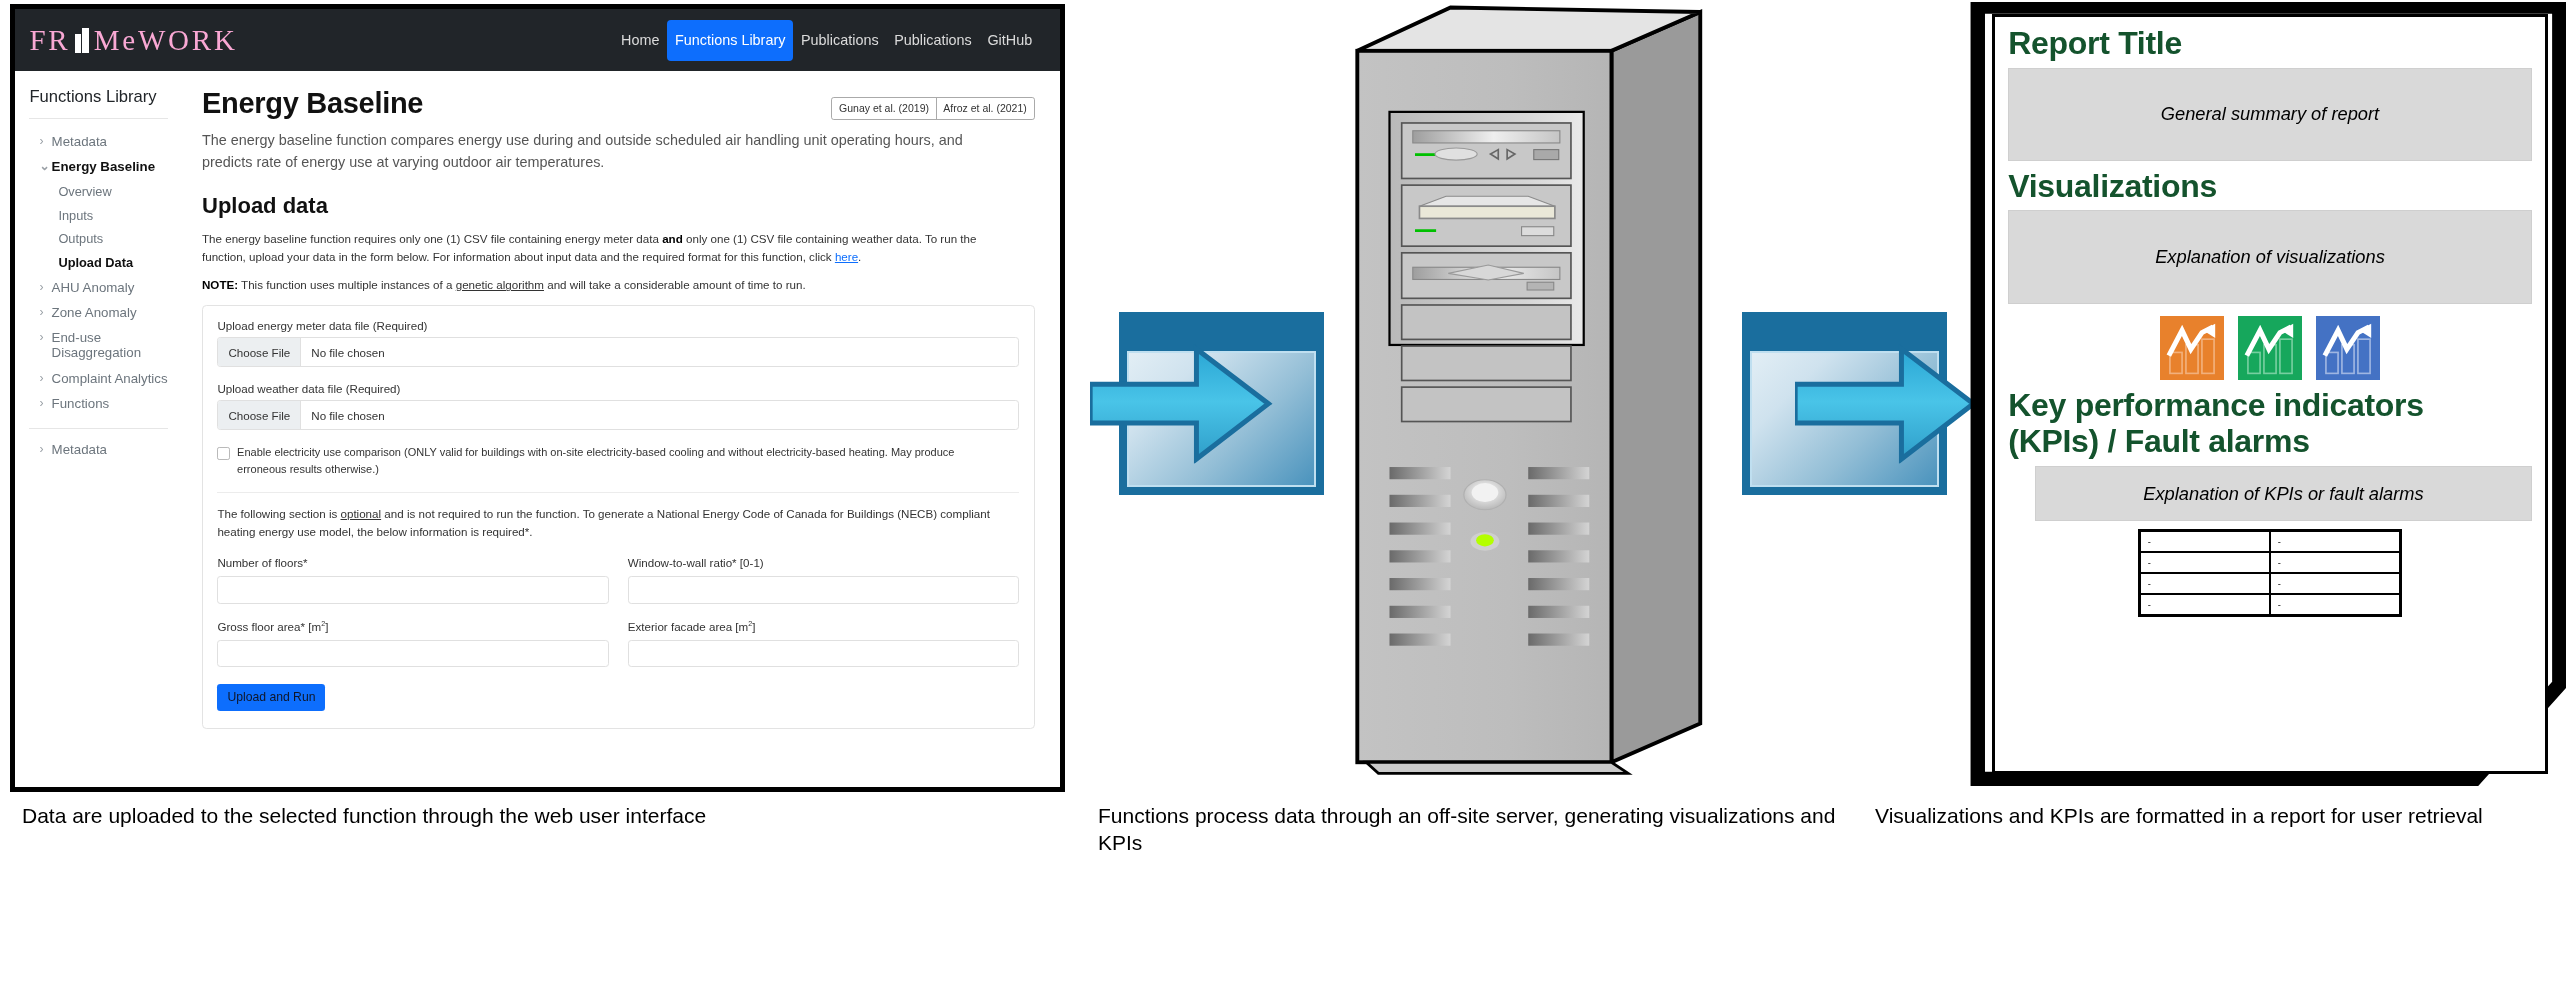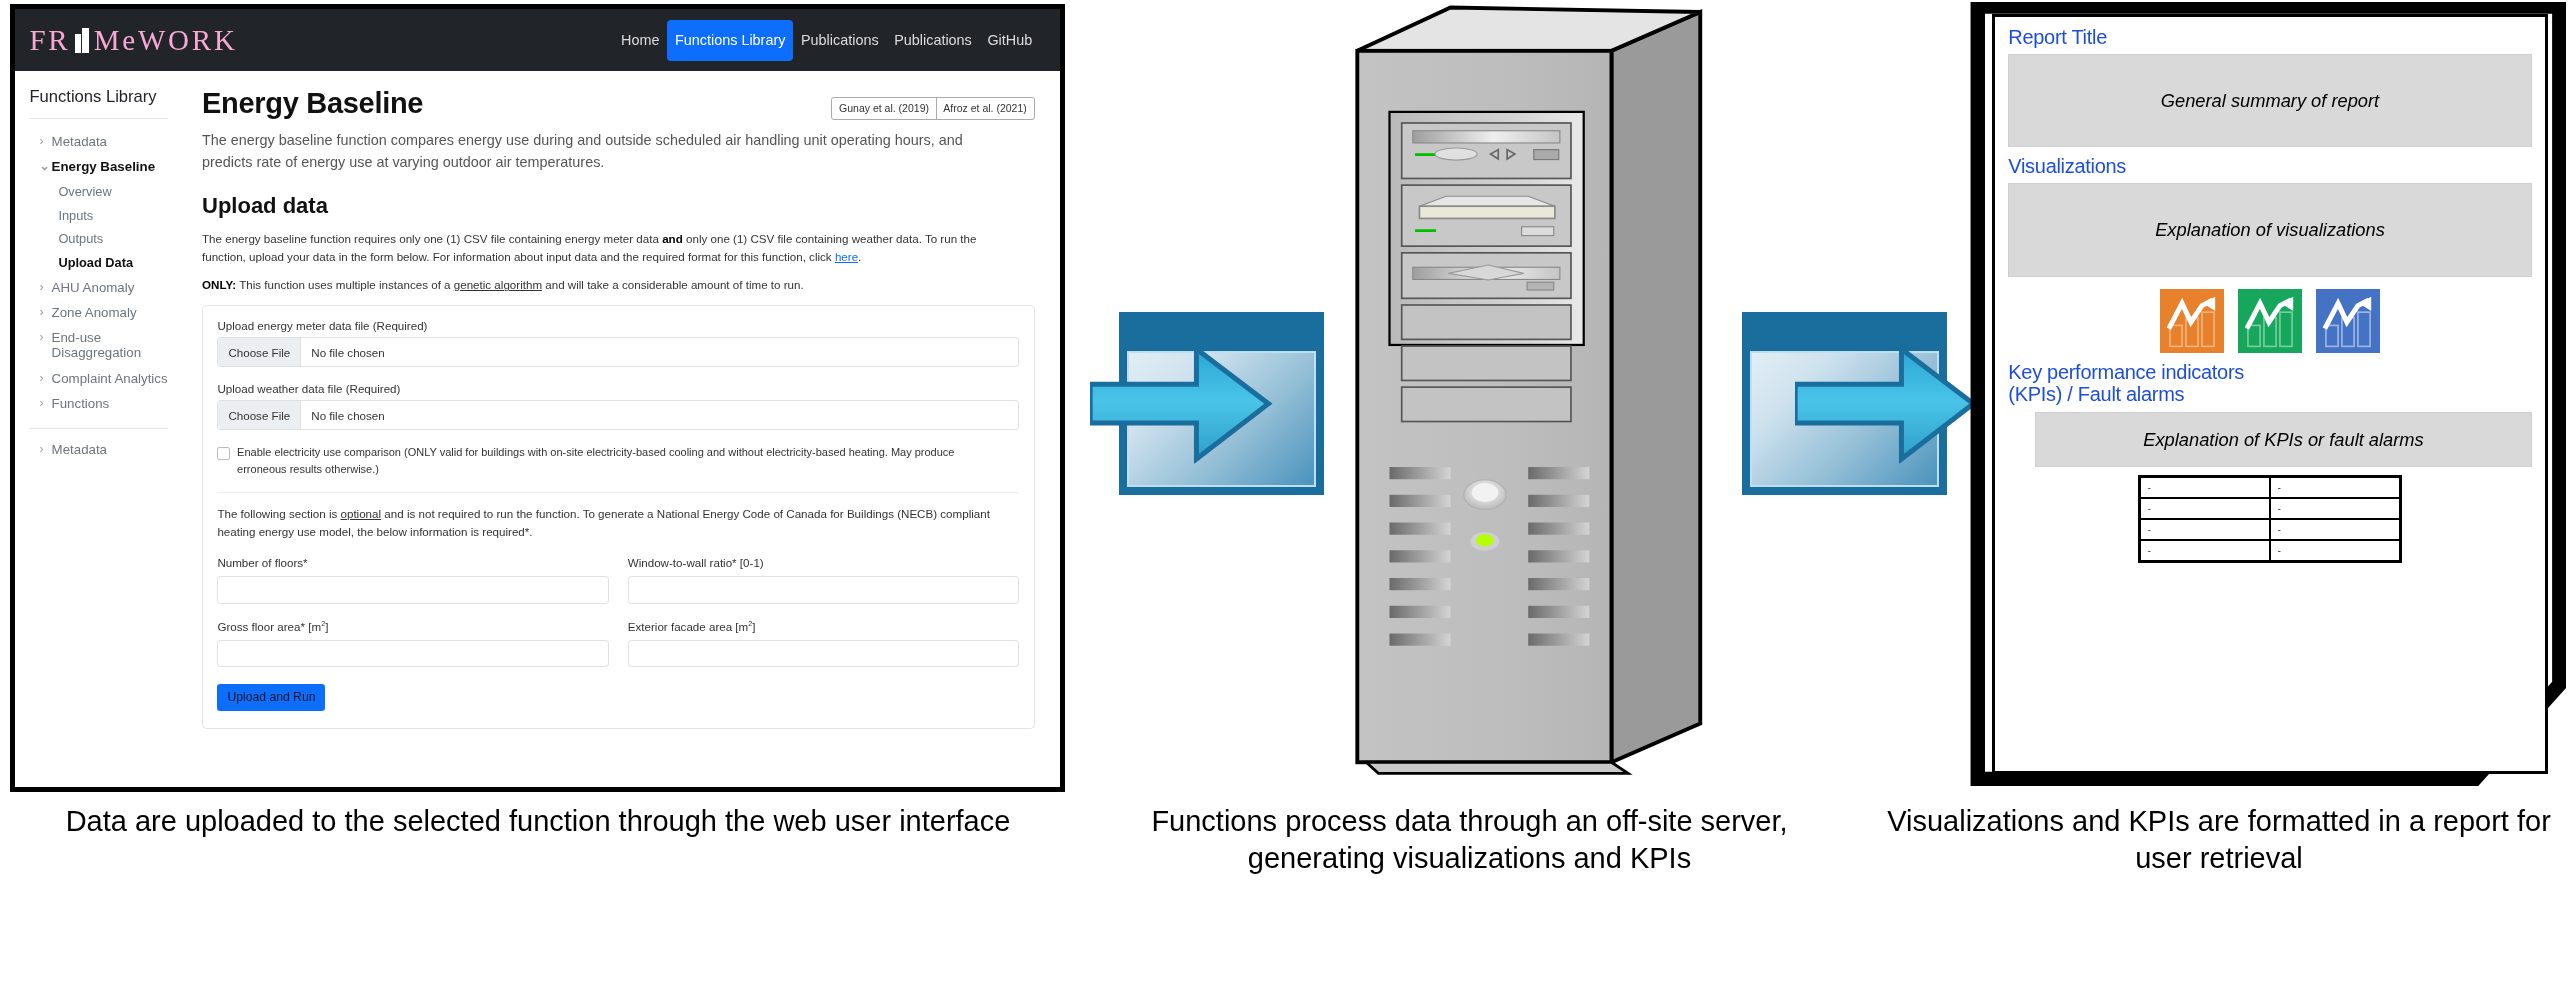--- a/index.html
+++ b/index.html
@@ -74,32 +74,32 @@
   .ab-arrow{position:absolute;top:50%;transform:translateY(-50%);}
 
   
   .tower{position:absolute;left:1345px;top:2.2px;width:372px;height:788px;}
 
   
   .report{position:absolute;left:1970px;top:2.2px;width:596px;height:788px;}
   .rp-inner{position:absolute;left:22px;top:12.2px;right:18px;bottom:16.6px;
             background:#fff;border:3.9px solid #000;box-sizing:border-box;
             padding:9px 13.3px 0 13.3px;}
-  .rp-h{font-size:20px;font-weight:normal;color:#1d4ed8;letter-spacing:-0.3px;line-height:1.12;}
+  .rp-h{font-size:32px;font-weight:bold;color:#14532d;letter-spacing:-0.3px;line-height:1.12;}
   .rp-box{background:#d9d9d9;border:1.1px solid #cfcfcf;display:flex;align-items:center;
           justify-content:center;font-style:italic;font-size:18.3px;color:#000;
           margin:5.5px 0 7.8px 0;}
   .rp-icons{display:flex;gap:14.4px;justify-content:center;margin:12.2px 0 7.8px 0;}
   .rp-icon{width:64px;height:64px;position:relative;}
   .kpitable{width:264px;margin:7.8px auto 0 auto;border:3.3px solid #000;border-collapse:collapse;}
   .kpitable td{border:2.2px solid #000;height:19px;font-size:9.4px;color:#000;
                padding:0 6.7px;width:50%;vertical-align:middle;}
 
   
-  .caption{position:absolute;text-align:center;font-size:29px;color:#000;line-height:1.28;}
+  .caption{position:absolute;text-align:left;font-size:21px;color:#000;line-height:1.28;}
   .cap1{left:22px;top:803px;width:1032px;}
   .cap2{left:1098px;top:803px;width:743px;}
   .cap3{left:1875px;top:803px;width:688px;}
 </style>
 </head>
 <body>
 
 <div class="stage">
 
   <div class="browser">
@@ -173,21 +173,21 @@
             <span class="cite">Gunay et al. (2019)</span>
             <span class="cite">Afroz et al. (2021)</span>
           </div>
         </div>
 
         <div class="lede">The energy baseline function compares energy use during and outside scheduled air handling unit operating hours, and predicts rate of energy use at varying outdoor air temperatures.</div>
         <div class="h2">Upload data</div>
 
         <div class="para"><span>The energy baseline function requires only one (1) CSV file containing energy meter data </span><b>and</b><span> only one (1) CSV file containing weather data. To run the function, upload your data in the form below. For information about input data and the required format for this function, click </span><a href="#">here</a><span>.</span></div>
 
-        <div class="para"><b>ONLY:</b><span> This function uses multiple instances of a </span><u>genetic algorithm</u><span> and will take a considerable amount of time to run.</span></div>
+        <div class="para"><b>NOTE:</b><span> This function uses multiple instances of a </span><u>genetic algorithm</u><span> and will take a considerable amount of time to run.</span></div>
 
         <div class="formcard">
           <div class="flabel">Upload energy meter data file (Required)</div>
           <div class="fileinput">
             <span class="fi-btn">Choose File</span>
             <span class="fi-txt">No file chosen</span>
           </div>
 
           <div class="flabel">Upload weather data file (Required)</div>
           <div class="fileinput">

